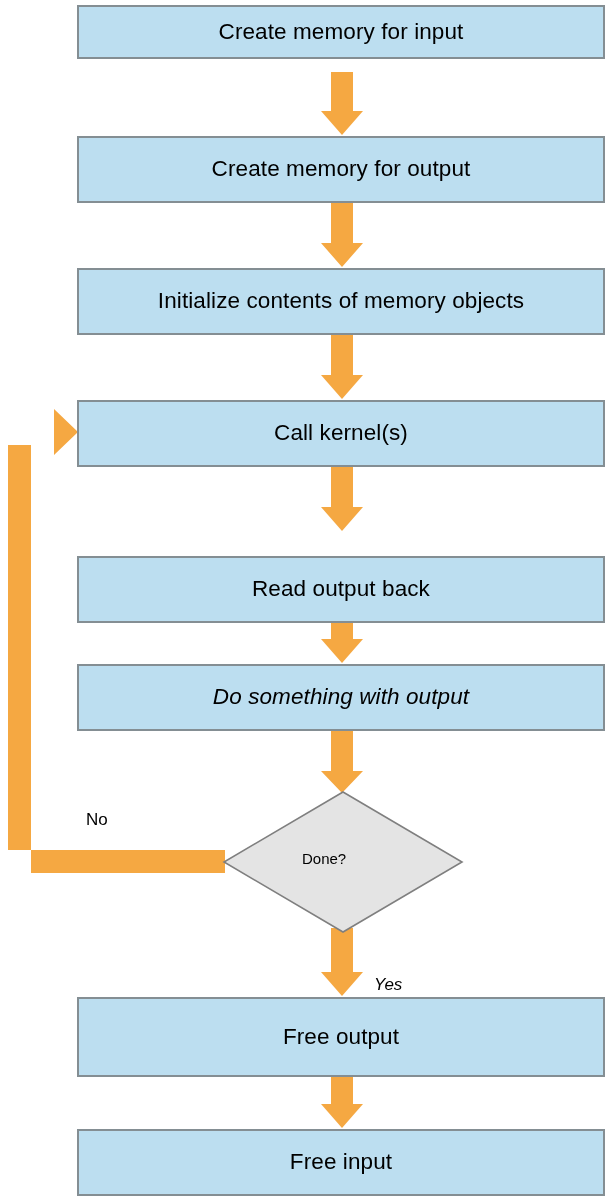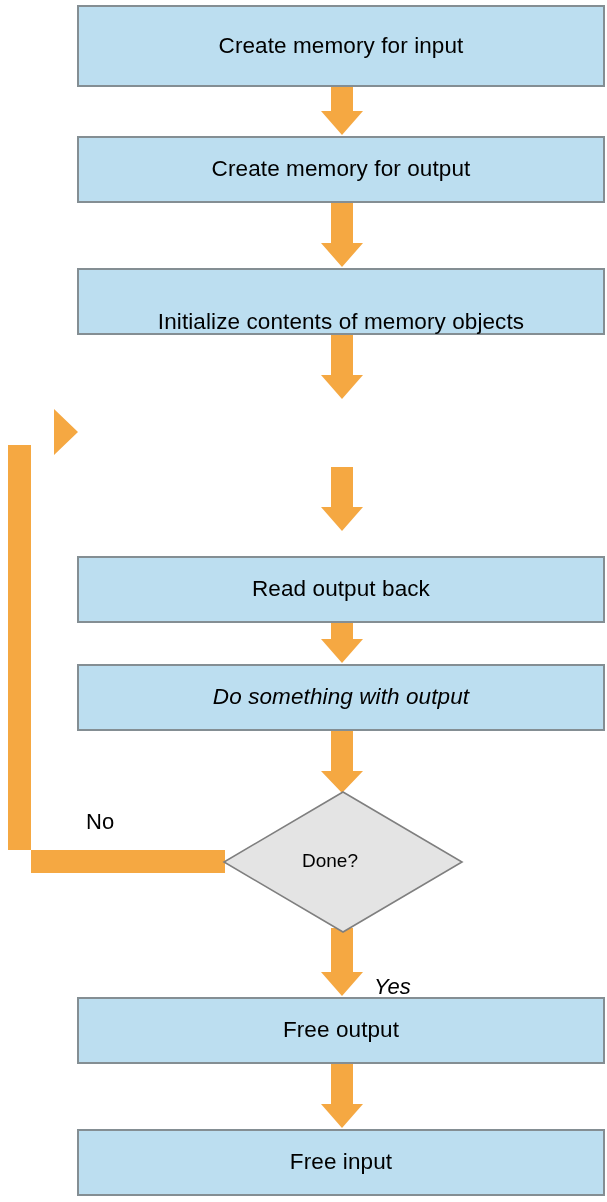--- a/index.html
+++ b/index.html
@@ -39,29 +39,29 @@
     font-family: "Liberation Sans", sans-serif;
     font-size: 22.5px;
     color: #000000;
     line-height: 1;
     white-space: nowrap;
     letter-spacing: 0.1px;
   }
   .decision-label {
     position: absolute;
     font-family: "Liberation Sans", sans-serif;
-    font-size: 19px;
+    font-size: 15px;
     color: #000000;
     white-space: nowrap;
     line-height: 1;
   }
   .edge-label {
     position: absolute;
     font-family: "Liberation Sans", sans-serif;
-    font-size: 22px;
+    font-size: 17px;
     color: #000000;
     white-space: nowrap;
     line-height: 1;
   }
 </style>
 </head>
 <body>
 
 <div id="flowchart-root">
 
@@ -80,42 +80,45 @@
     <polygon fill="#f5a842" points="331,731 353,731 353,771 363,771 342,793 321,771 331,771"></polygon>
 
     <polygon fill="#f5a842" points="331,928 353,928 353,972 363,972 342,996 321,972 331,972"></polygon>
 
     <polygon fill="#f5a842" points="331,1064 353,1064 353,1104 363,1104 342,1128 321,1104 331,1104"></polygon>
 
     <polygon fill="#f5a842" points="225,850 225,873 31,873 31,445 54,445 54,450 54,409 78,432 54,455 54,450 54,445 8,445 8,850"></polygon>
 
   </svg>
 
-  <div class="node-box" style="left:77px; top:5px; width:528px; height:82px;">
+  <div class="node-box" style="left:77px; top:5px; width:528px; height:54px;">
     <span class="node-label">Create memory for input</span>
   </div>
 
   <div class="node-box" style="left:77px; top:136px; width:528px; height:67px;">
     <span class="node-label">Create memory for output</span>
   </div>
 
-  <div class="node-box" style="left:77px; top:268px; width:528px; height:67px;align-items:flex-end;">
+  <div class="node-box" style="left:77px; top:268px; width:528px; height:67px;">
     <span class="node-label">Initialize contents of memory objects</span>
   </div>
 
+  <div class="node-box" style="left:77px; top:400px; width:528px; height:67px;">
+    <span class="node-label">Call kernel(s)</span>
+  </div>
 
   <div class="node-box" style="left:77px; top:556px; width:528px; height:67px;">
     <span class="node-label">Read output back</span>
   </div>
 
   <div class="node-box" style="left:77px; top:664px; width:528px; height:67px;font-style:italic;">
     <span class="node-label">Do something with output</span>
   </div>
 
-  <div class="node-box" style="left:77px; top:997px; width:528px; height:67px;">
+  <div class="node-box" style="left:77px; top:997px; width:528px; height:80px;">
     <span class="node-label">Free output</span>
   </div>
 
   <div class="node-box" style="left:77px; top:1129px; width:528px; height:67px;text-align:right;">
     <span class="node-label">Free input</span>
   </div>
 
   <svg style="position:absolute; left:220px; top:788px; width:246px; height:148px;" viewBox="0 0 246 148">
     <polygon points="123,4 242,74 123,144 4,74" fill="#e4e4e4" stroke="#7f7f7f" stroke-width="1.6"></polygon>
   </svg>

